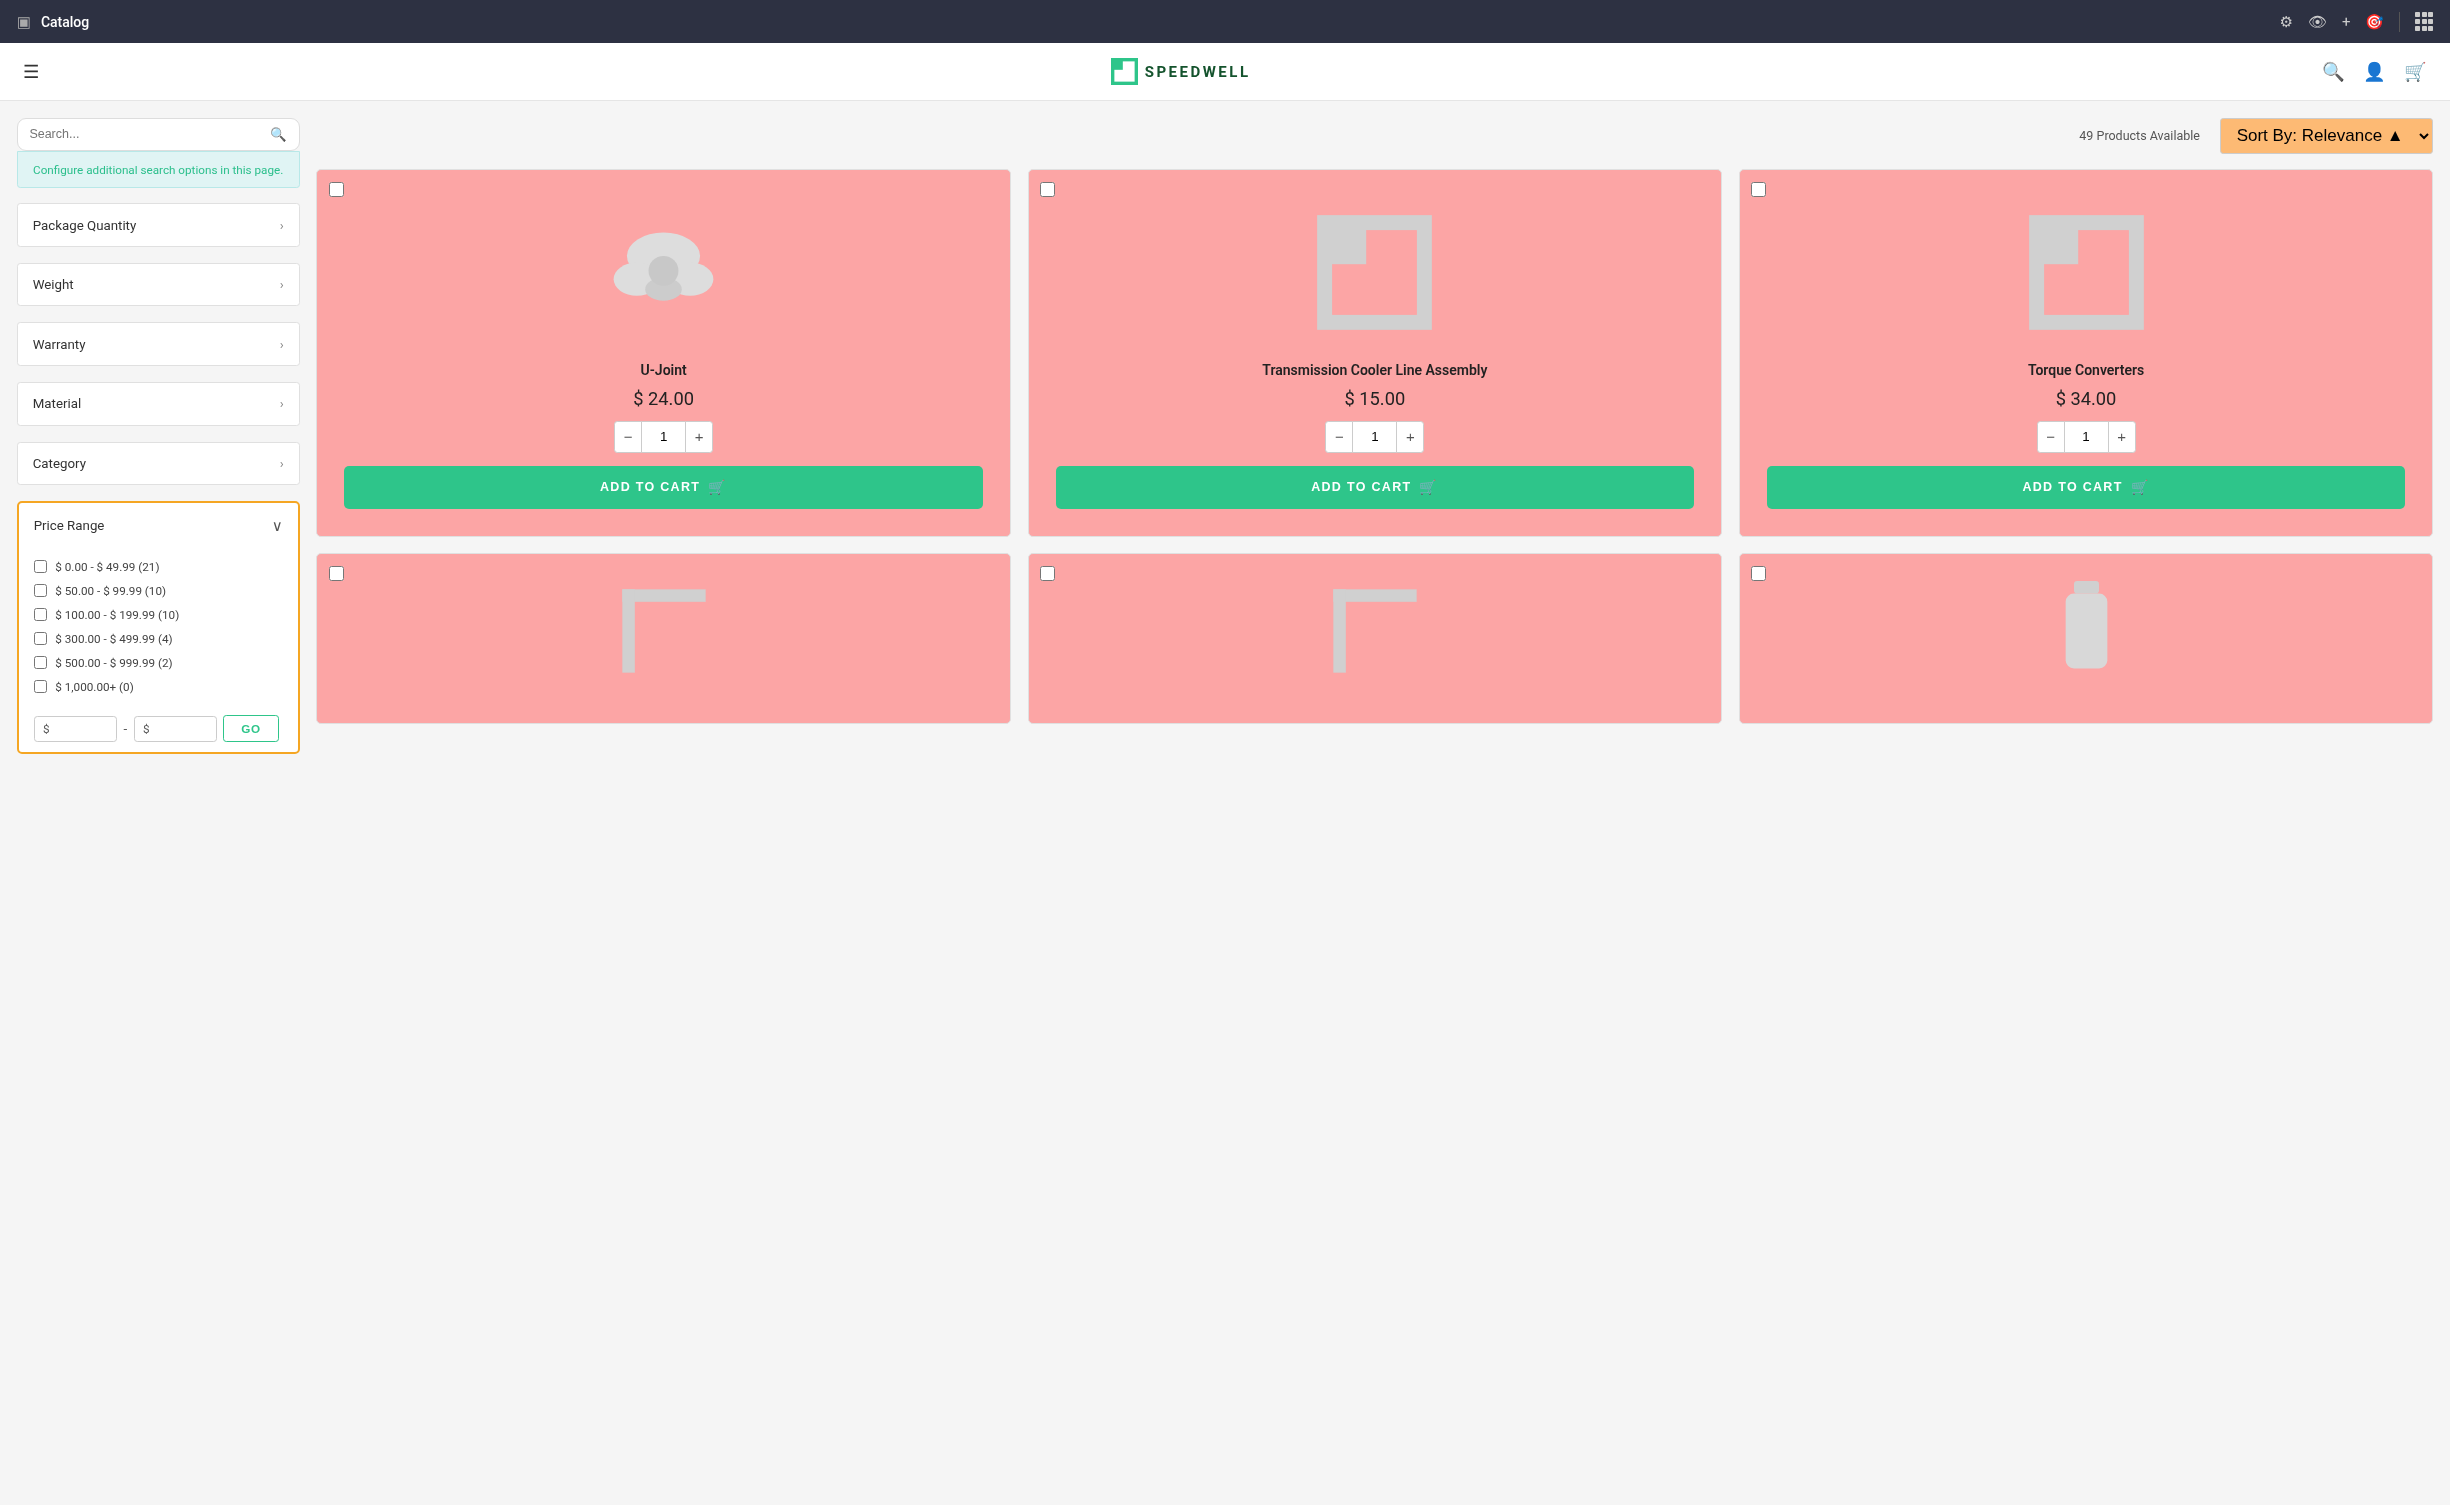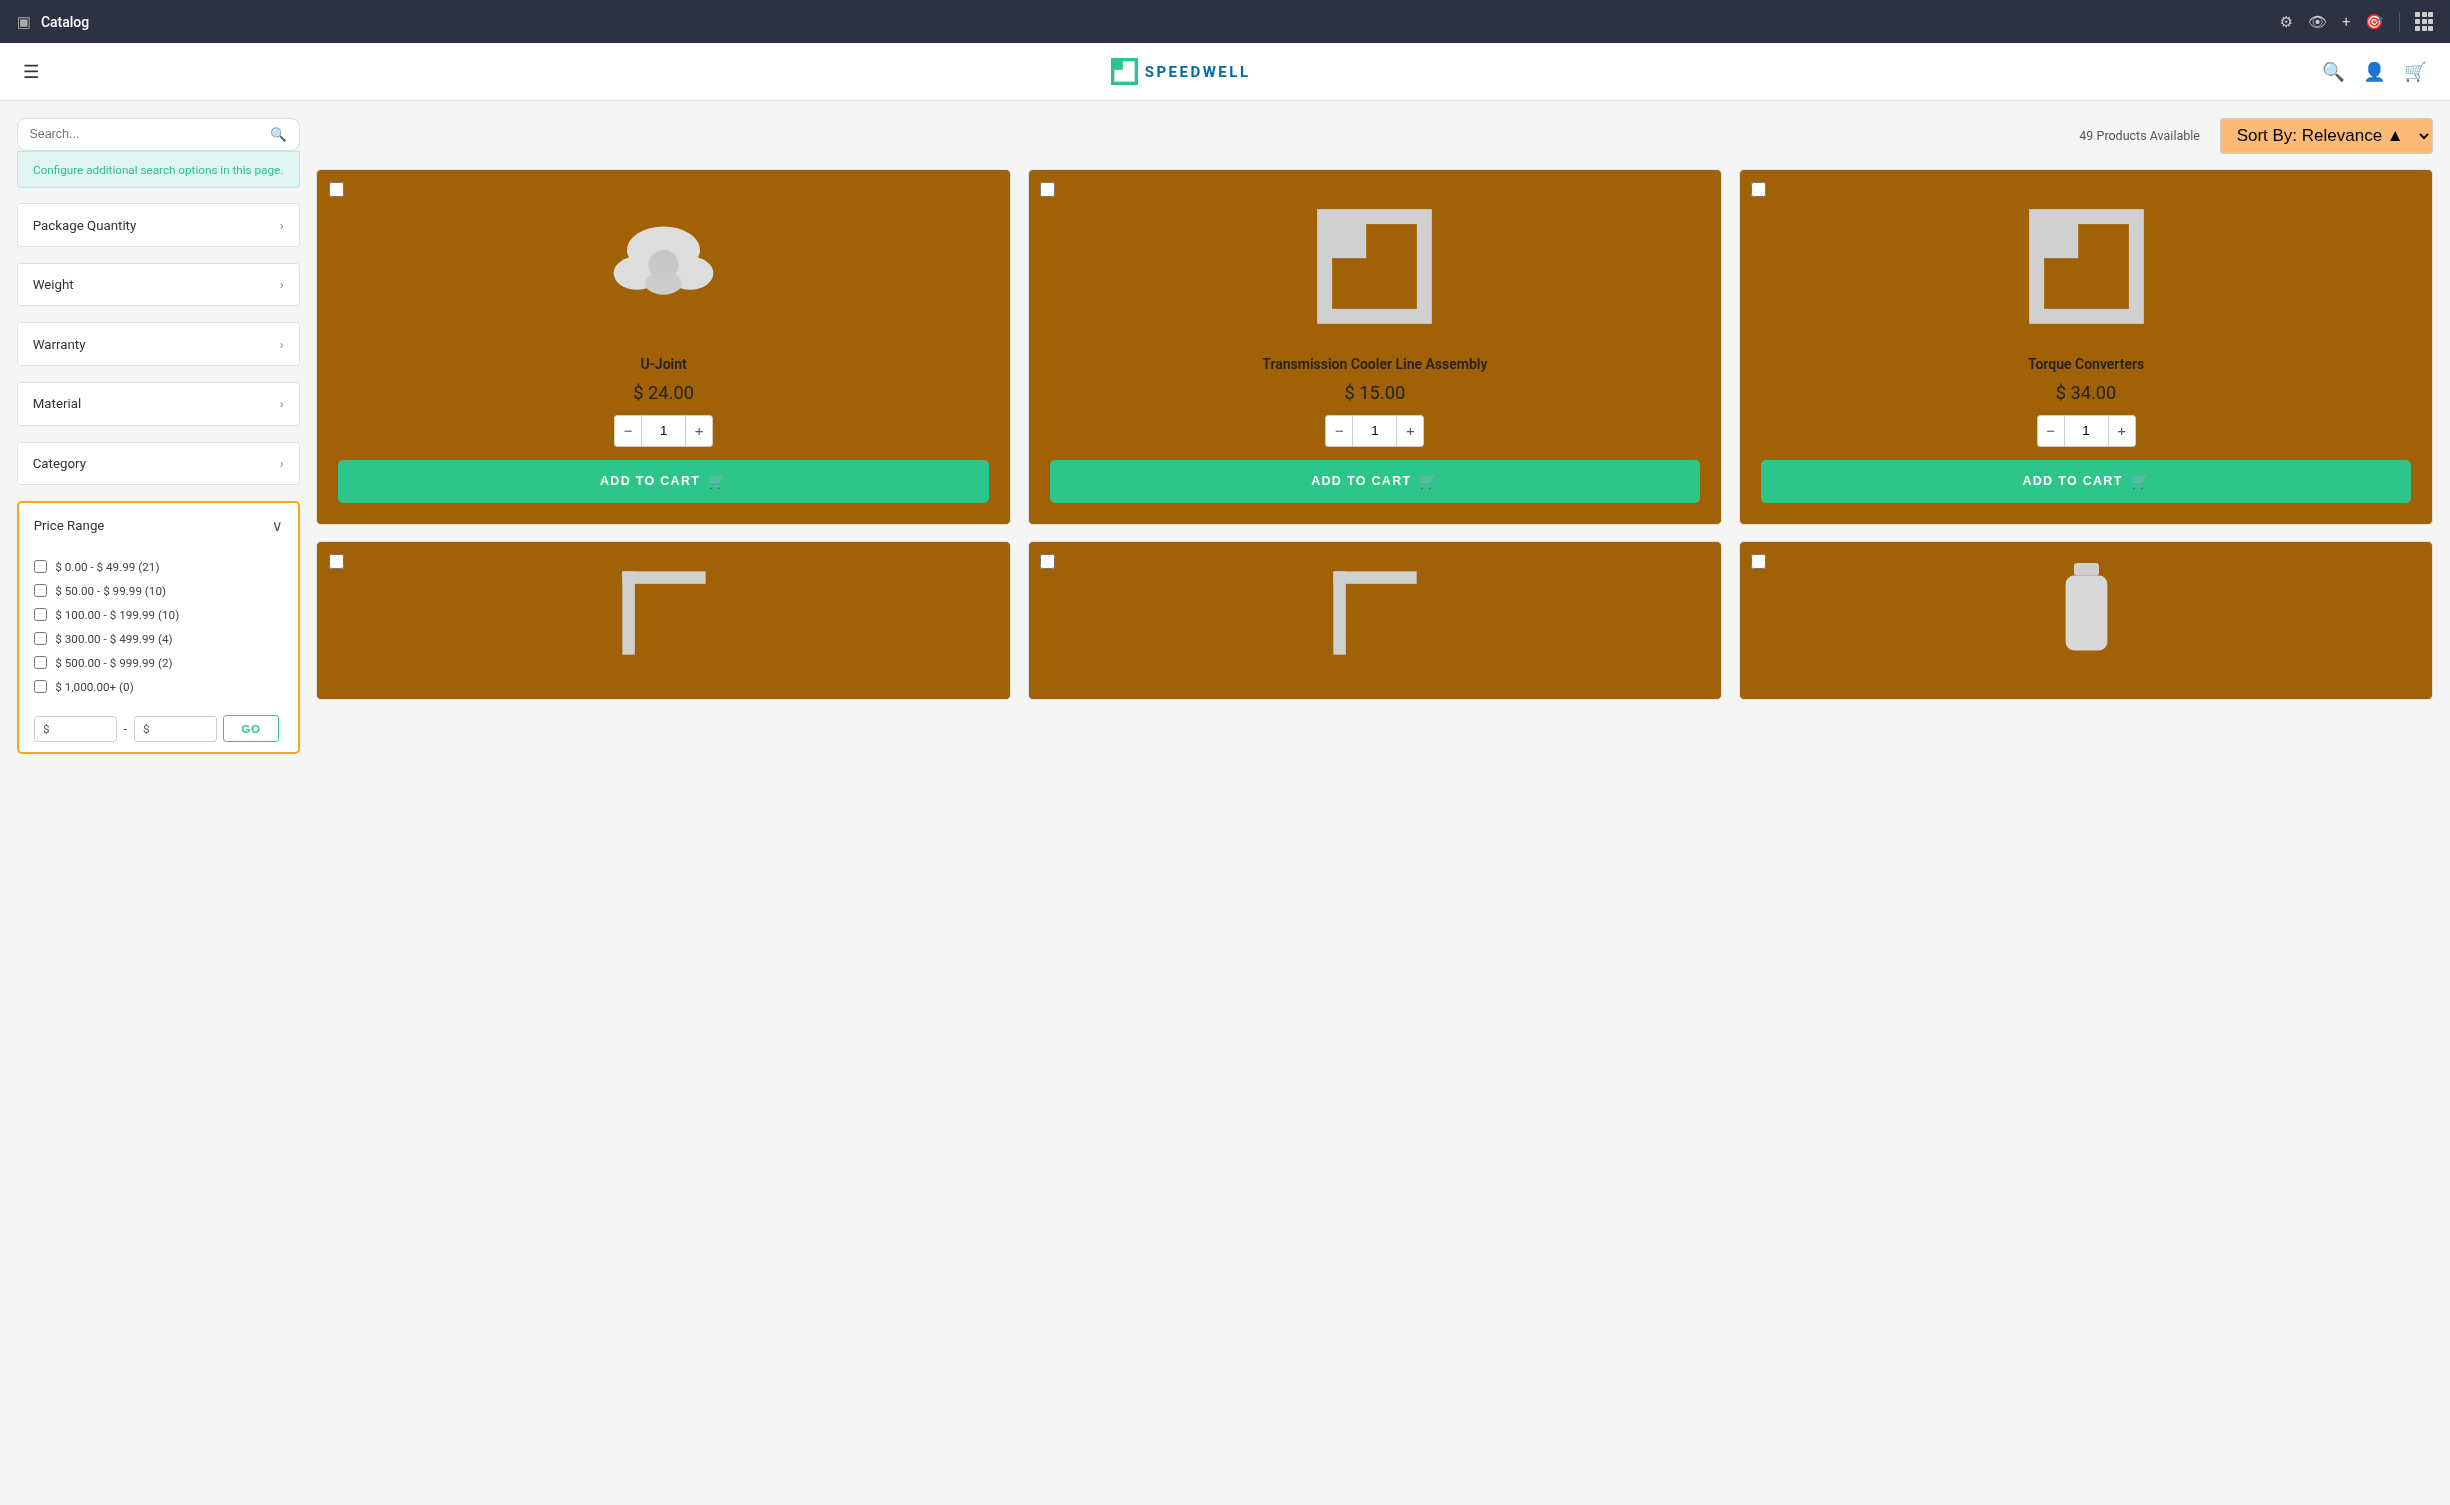--- a/index.html
+++ b/index.html
@@ -27,21 +27,21 @@
     .header {
       background: #fff;
       height: 58px;
       display: flex;
       align-items: center;
       padding: 0 23px;
       border-bottom: 0.8px solid #e5e5e5;
     }
     .header-menu { font-size: 18.3px; color: #333; cursor: pointer; }
     .header-logo { flex: 1; display: flex; justify-content: center; align-items: center; gap: 6.7px; }
-    .logo-text { font-size: 15px; font-weight: 700; letter-spacing: 2.5px; color: #0369a1; }
+    .logo-text { font-size: 15px; font-weight: 700; letter-spacing: 2.5px; color: #14532d; }
     .header-actions { display: flex; align-items: center; gap: 18.3px; }
     .header-actions span { font-size: 18.3px; color: #555; cursor: pointer; }
 
     
     .main-layout { display: flex; padding: 16.7px; gap: 16.7px; }
 
     
     .sidebar { width: 283px; flex-shrink: 0; }
     .search-box {
       background: #fff;
@@ -154,24 +154,24 @@
       border: 0.8px solid #ccc;
       border-radius: 3.3px;
       padding: 6.7px 11.7px;
       font-size: 17px;
       background: #fdba74;
       cursor: pointer;
       outline: none;
     }
     .product-grid { display: grid; grid-template-columns: repeat(3, 1fr); gap: 16.7px; }
     .product-card {
-      background: #a16207;
+      background: #fca5a5;
       border: 0.8px solid #e0e0e0;
       border-radius: 5px;
-      padding: 21px;
+      padding: 27px;
       display: flex;
       flex-direction: column;
       align-items: center;
       position: relative;
     }
     .product-checkbox {
       position: absolute;
       top: 11.7px;
       left: 11.7px;
       width: 15px;

